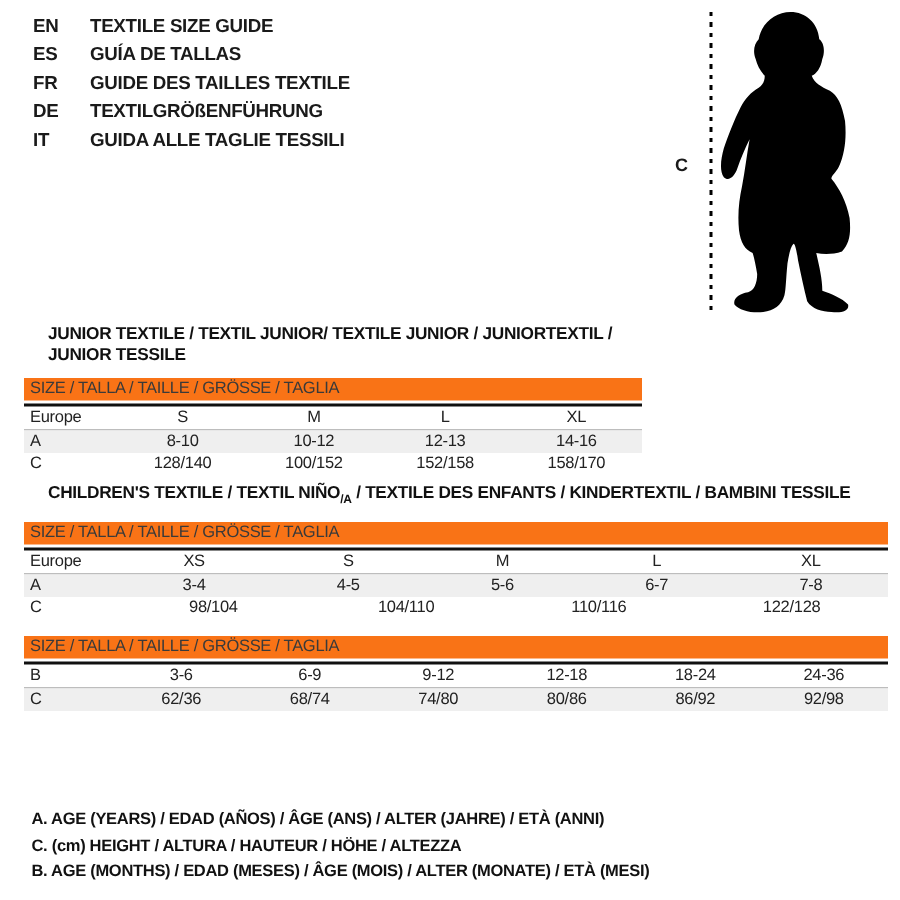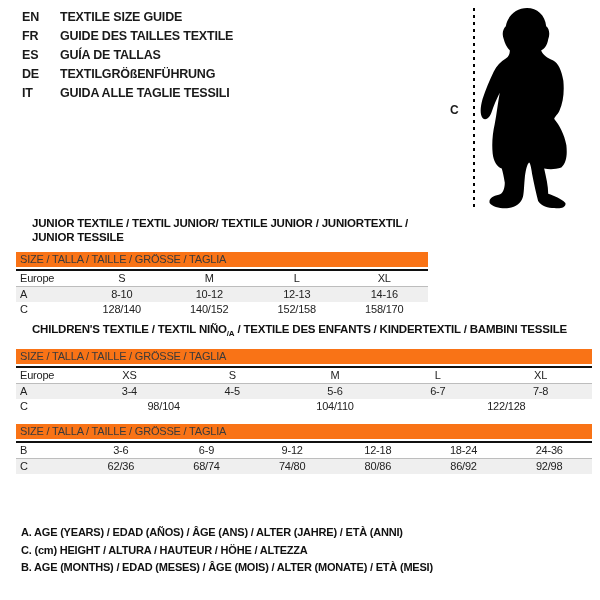--- a/index.html
+++ b/index.html
@@ -33,38 +33,38 @@
   .size-bar{
     height:15px;line-height:15px;background:#f97316;color:#3a3a3a;
     padding-left:4px;font-size:11px;margin-bottom:2px;
   }
   .trow{display:flex;height:15px;line-height:15px;font-size:11px;color:#222;}
   .trow.first{border-top:2px solid #101010;border-bottom:1px solid #bdbdbd;}
   .trow.shaded{background:#efefef;}
   .tlabel{width:58px;padding-left:4px;text-align:left;}
   .tcell{flex:1;text-align:center;}
   
-  .legend{position:absolute;left:21px;top:524px;}
+  .legend{position:absolute;left:21px;top:538px;}
   .legend-row{height:17.5px;line-height:17.5px;font-size:11px;font-weight:700;color:#111;}
 </style>
 </head>
 <body>
 
 <div class="lang-list">
   <div class="lang-row">
     <span class="lang-code">EN</span>
     <span class="lang-label">TEXTILE SIZE GUIDE</span>
   </div>
   <div class="lang-row">
+    <span class="lang-code">ES</span>
+    <span class="lang-label">GUÍA DE TALLAS</span>
+  </div>
+  <div class="lang-row">
     <span class="lang-code">FR</span>
     <span class="lang-label">GUIDE DES TAILLES TEXTILE</span>
-  </div>
-  <div class="lang-row">
-    <span class="lang-code">ES</span>
-    <span class="lang-label">GUÍA DE TALLAS</span>
   </div>
   <div class="lang-row">
     <span class="lang-code">DE</span>
     <span class="lang-label">TEXTILGRÖßENFÜHRUNG</span>
   </div>
   <div class="lang-row">
     <span class="lang-code">IT</span>
     <span class="lang-label">GUIDA ALLE TAGLIE TESSILI</span>
   </div>
 </div>
@@ -125,21 +125,21 @@
   <div class="trow shaded">
     <span class="tlabel">A</span>
     <span class="tcell">8-10</span>
     <span class="tcell">10-12</span>
     <span class="tcell">12-13</span>
     <span class="tcell">14-16</span>
   </div>
   <div class="trow">
     <span class="tlabel">C</span>
     <span class="tcell">128/140</span>
-    <span class="tcell">140/152</span>
+    <span class="tcell">100/152</span>
     <span class="tcell">152/158</span>
     <span class="tcell">158/170</span>
   </div>
 </section>
 
 <section class="size-table t2">
   <h2 class="tbl-title"><span>CHILDREN'S TEXTILE / TEXTIL NIÑO</span><span class="sub">/A</span><span> / TEXTILE DES ENFANTS / KINDERTEXTIL / BAMBINI TESSILE</span></h2>
   <div class="size-bar">
     <span>SIZE / TALLA / TAILLE / GRÖSSE / TAGLIA</span>
   </div>
@@ -156,20 +156,21 @@
     <span class="tcell">3-4</span>
     <span class="tcell">4-5</span>
     <span class="tcell">5-6</span>
     <span class="tcell">6-7</span>
     <span class="tcell">7-8</span>
   </div>
   <div class="trow">
     <span class="tlabel">C</span>
     <span class="tcell">98/104</span>
     <span class="tcell">104/110</span>
+    <span class="tcell">110/116</span>
     <span class="tcell">122/128</span>
   </div>
 </section>
 
 <section class="size-table t3">
   <div class="size-bar">
     <span>SIZE / TALLA / TAILLE / GRÖSSE / TAGLIA</span>
   </div>
   <div class="trow first">
     <span class="tlabel">B</span>

